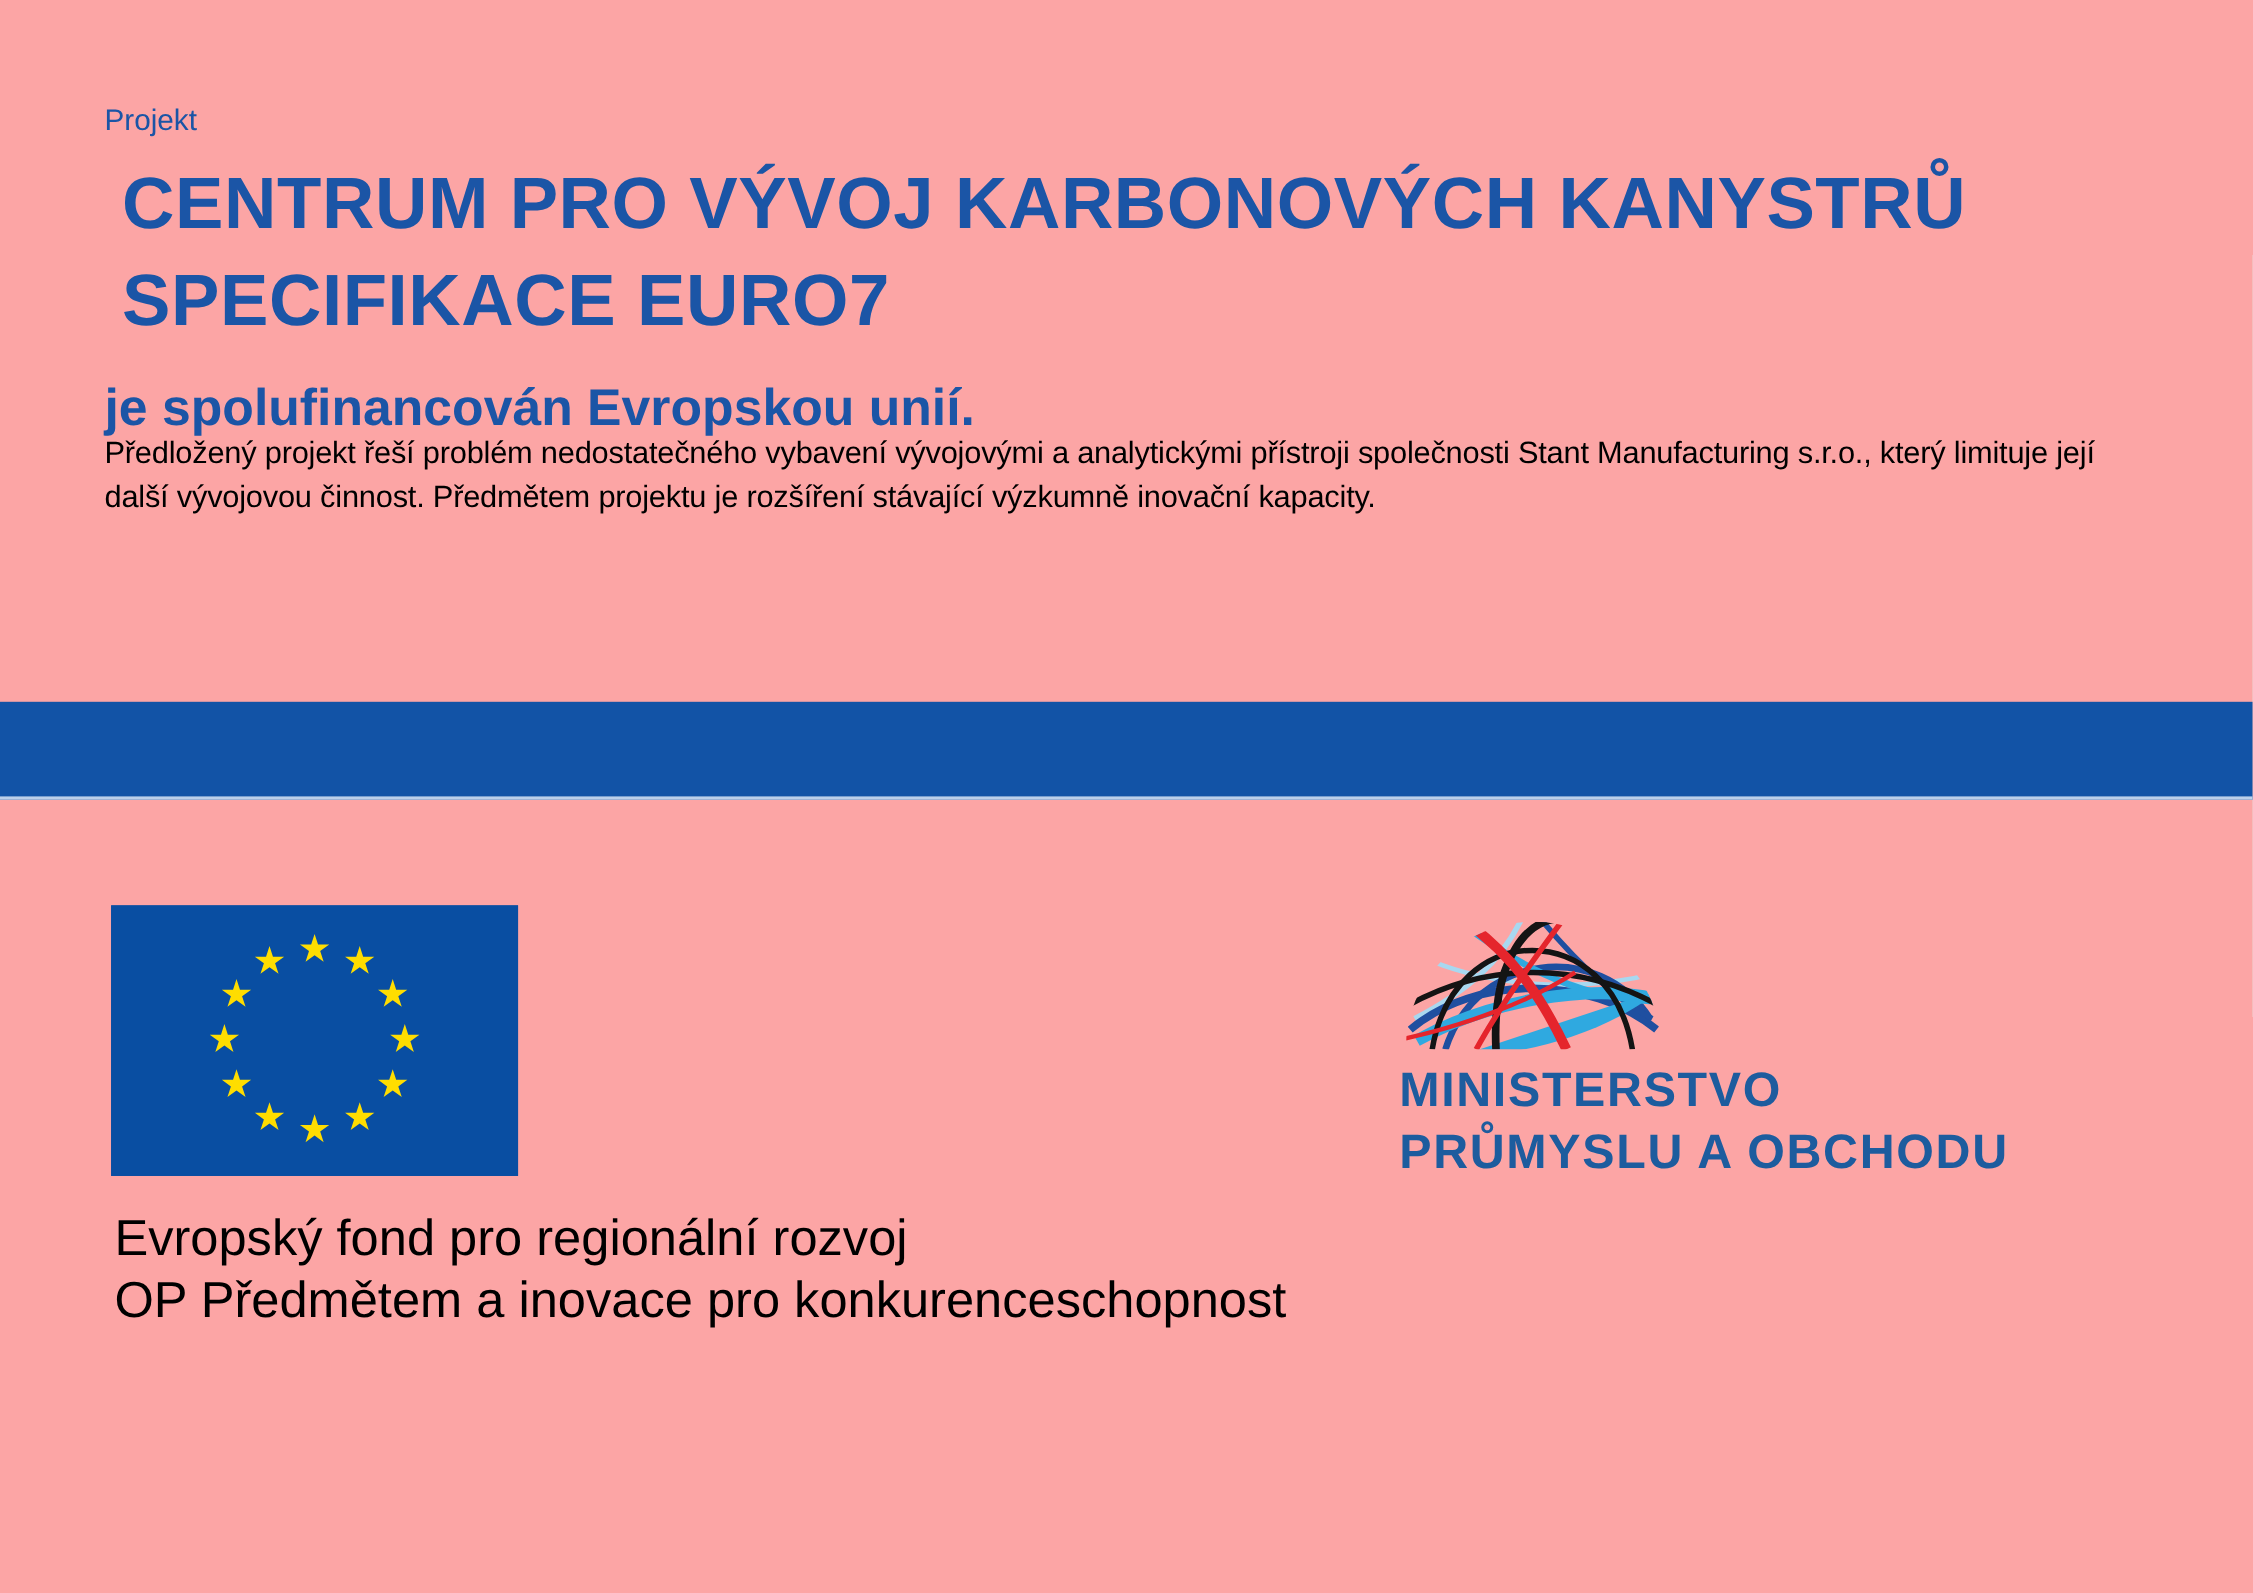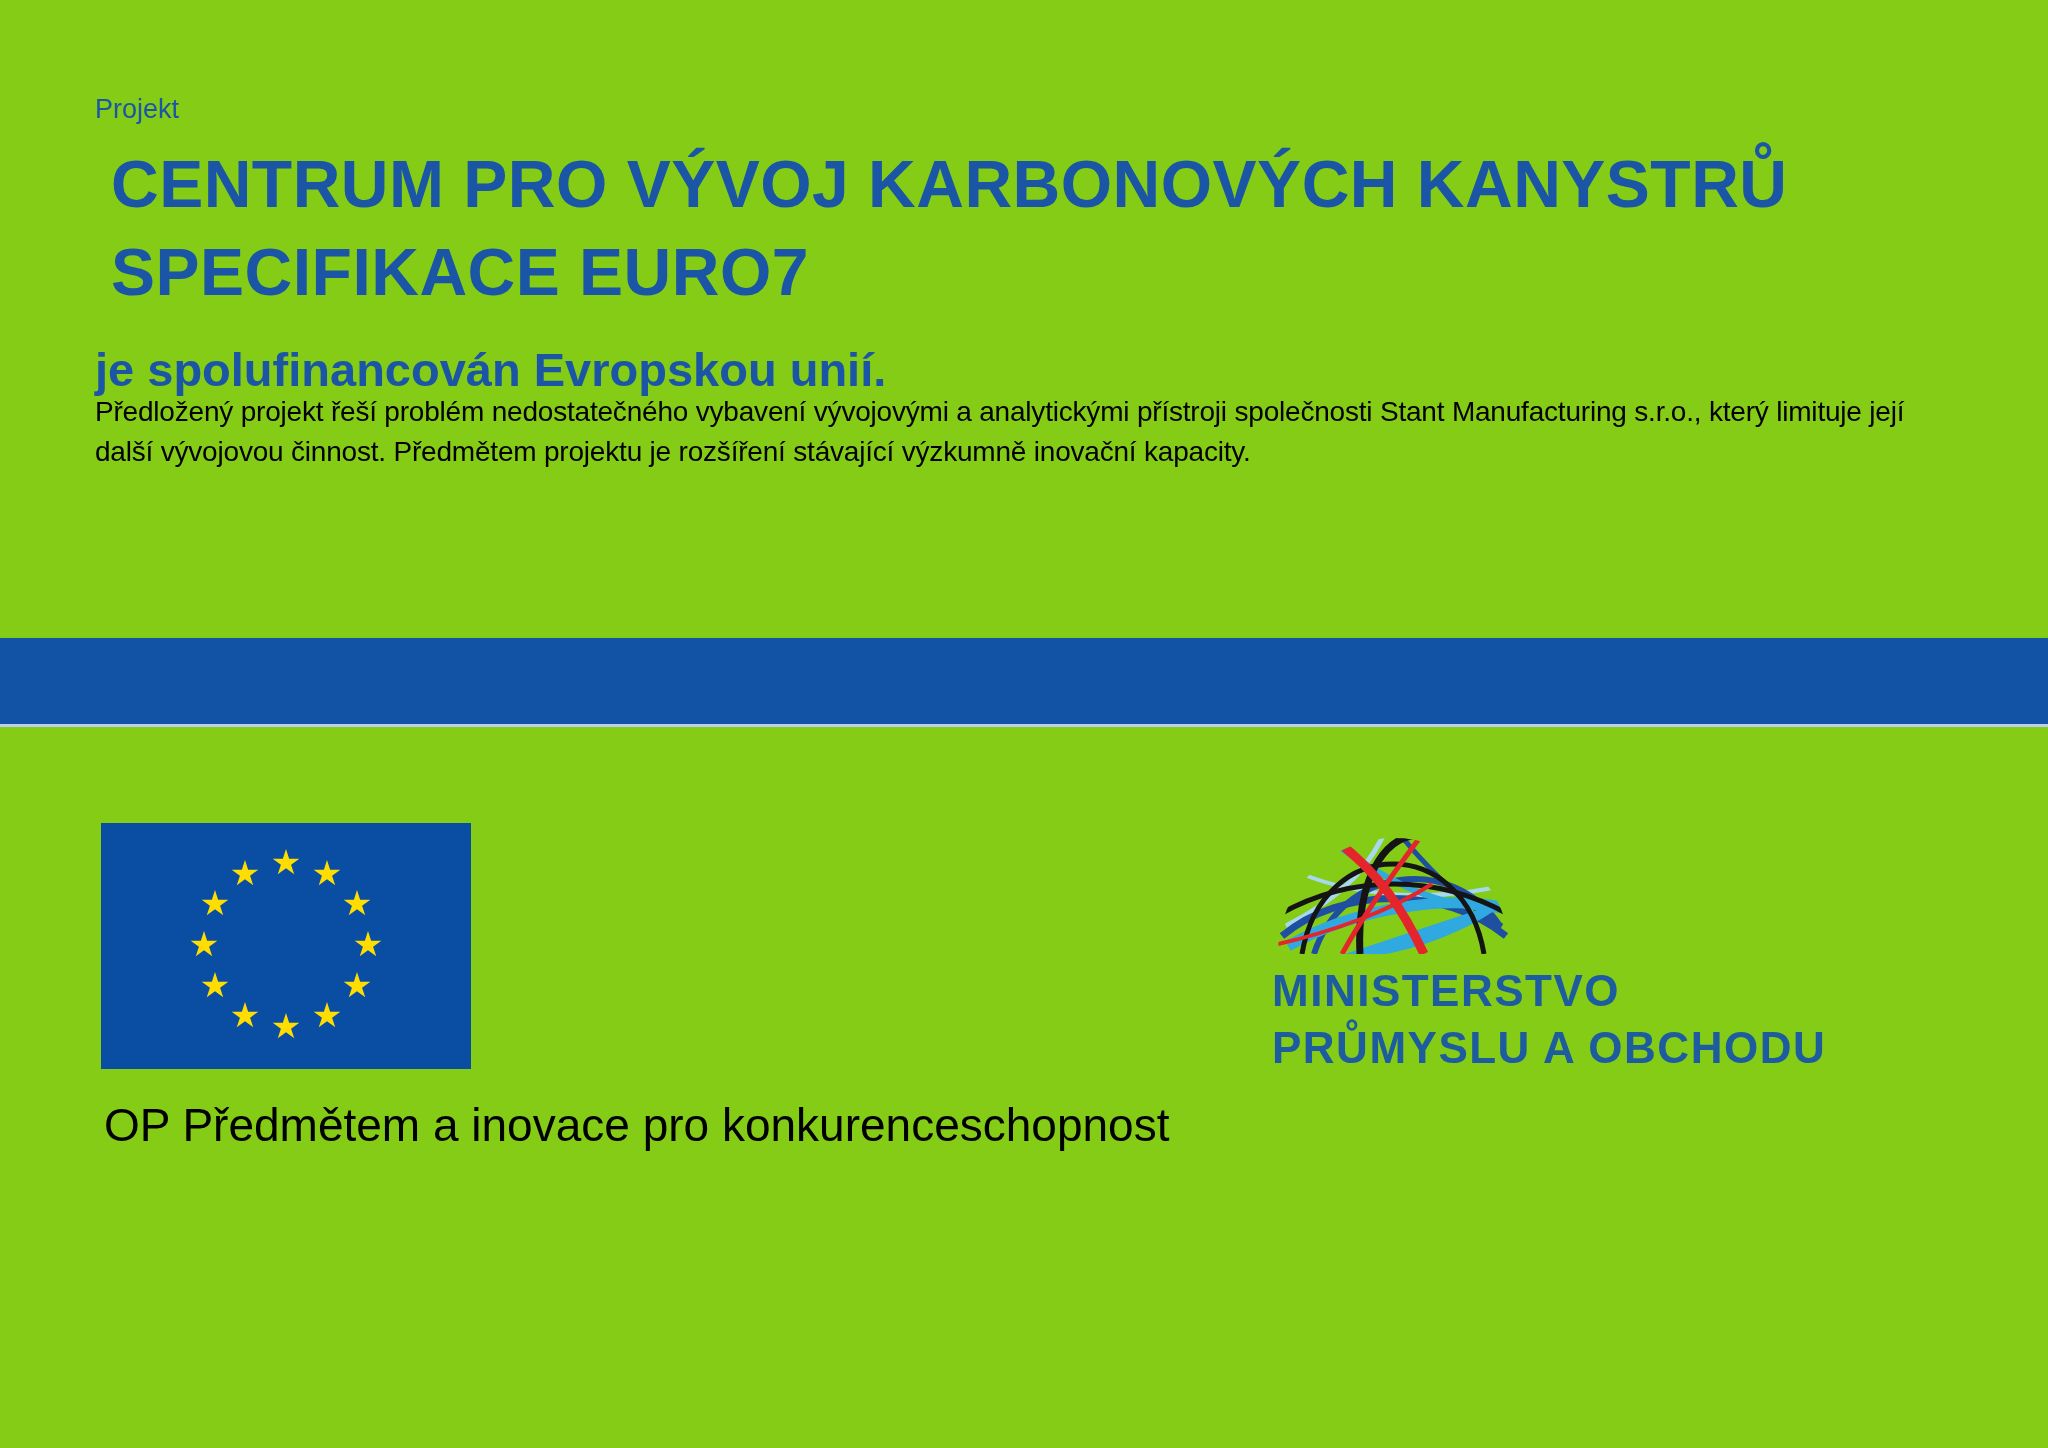--- a/index.html
+++ b/index.html
@@ -1,19 +1,19 @@
 <!DOCTYPE html>
 <html><head>
 <meta charset="utf-8">
 <style>
   html,body{margin:0;padding:0;background:#e8e8e8;}
   .page{
     position:relative;
     width:2048px;height:1448px;
-    background:#84cc16;
+    background:#fca5a5;
     overflow:hidden;
     font-family:"Liberation Sans", sans-serif;
   }
   
   .projekt-label{
     position:absolute;left:95px;top:94px;
     font-size:27px;color:#1B55A6;
   }
   .title{
     position:absolute;left:95px;top:124px;
@@ -100,20 +100,21 @@
       <use href="#star" x="185" y="204"></use>
       <use href="#star" x="144" y="193"></use>
       <use href="#star" x="114" y="163"></use>
       <use href="#star" x="103" y="122"></use>
       <use href="#star" x="114" y="81"></use>
       <use href="#star" x="144" y="51"></use>
     </svg>
   </div>
 
   <div class="eu-text">
+    <span class="line">Evropský fond pro regionální rozvoj</span>
     <span class="line">OP Předmětem a inovace pro konkurenceschopnost</span>
   </div>
 
   <div class="ministry-globe">
     <svg viewBox="0 0 244 142" xmlns="http://www.w3.org/2000/svg" aria-hidden="true">
       <defs>
         <clipPath id="dome">
           <path d="M6,140 A116,116 0 0 1 238,140 Z"></path>
         </clipPath>
       </defs>

